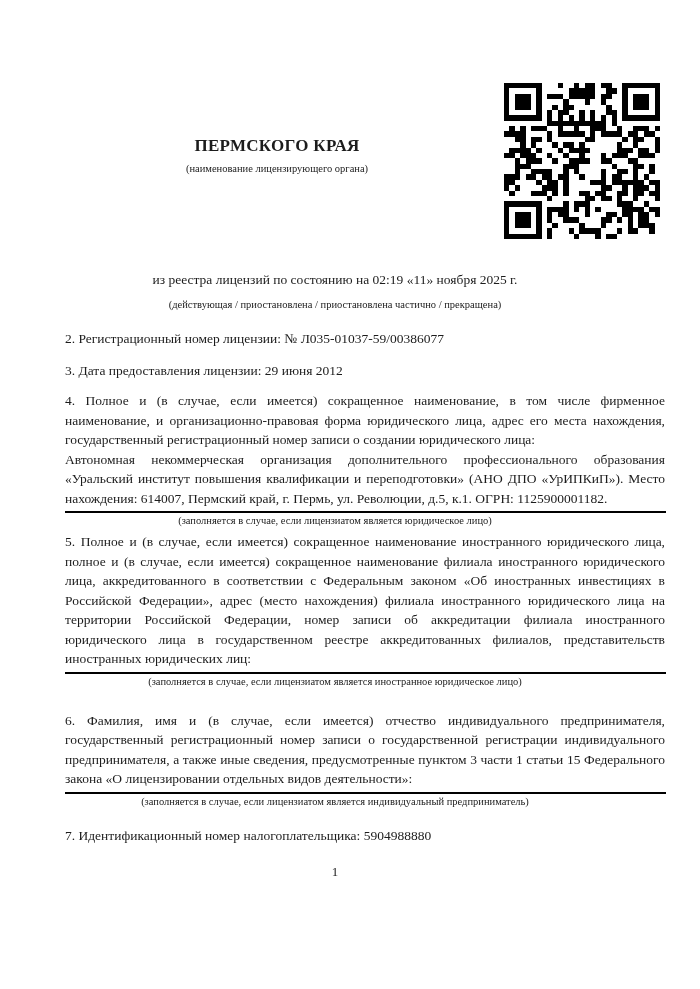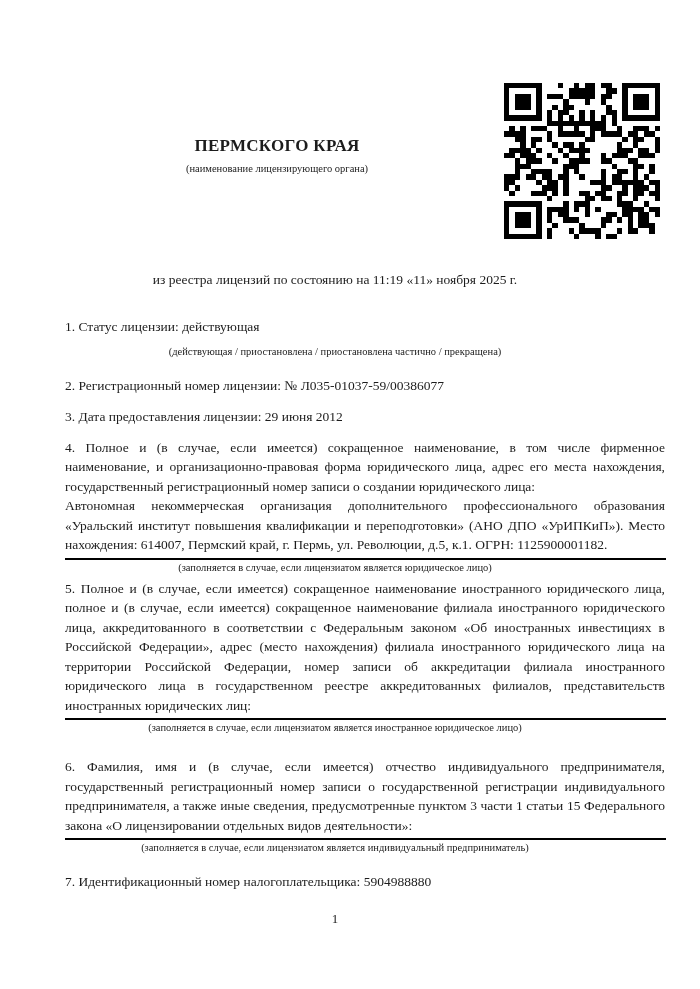--- a/index.html
+++ b/index.html
@@ -504,24 +504,23 @@
         <rect x="6" y="28" width="1" height="1"></rect>
       </svg>
   </div>
 
   <div class="header-block">
     <div class="ministry-line">ПЕРМСКОГО КРАЯ</div>
     <div class="small-caption">(наименование лицензирующего органа)</div>
   </div>
 
   <div class="title-block">
-    <div>из реестра лицензий по состоянию на 11:19 «11» ноября 2025 г.</div>
+    <div>из реестра лицензий по состоянию на 02:19 «11» ноября 2025 г.</div>
   </div>
 
-  <div class="doc-par mt-item1">1. Статус лицензии: действующая</div>
   <div class="caption-row mt-cap1">(действующая / приостановлена / приостановлена частично / прекращена)</div>
 
   <div class="doc-par mt-item2">2. Регистрационный номер лицензии: № Л035-01037-59/00386077</div>
 
   <div class="doc-par mt-item3">3. Дата предоставления лицензии: 29 июня 2012</div>
 
   <div class="doc-par justified mt-item4">4. Полное и (в случае, если имеется) сокращенное наименование, в том числе фирменное наименование, и организационно-правовая форма юридического лица, адрес его места нахождения, государственный регистрационный номер записи о создании юридического лица:</div>
   <div class="doc-par justified">Автономная некоммерческая организация дополнительного профессионального образования «Уральский институт повышения квалификации и переподготовки» (АНО ДПО «УрИПКиП»). Место нахождения: 614007, Пермский край, г. Пермь, ул. Революции, д.5, к.1. ОГРН: 1125900001182.</div>
   <div class="field-rule mt-rule"></div>
   <div class="caption-row mt-cap">(заполняется в случае, если лицензиатом является юридическое лицо)</div>

